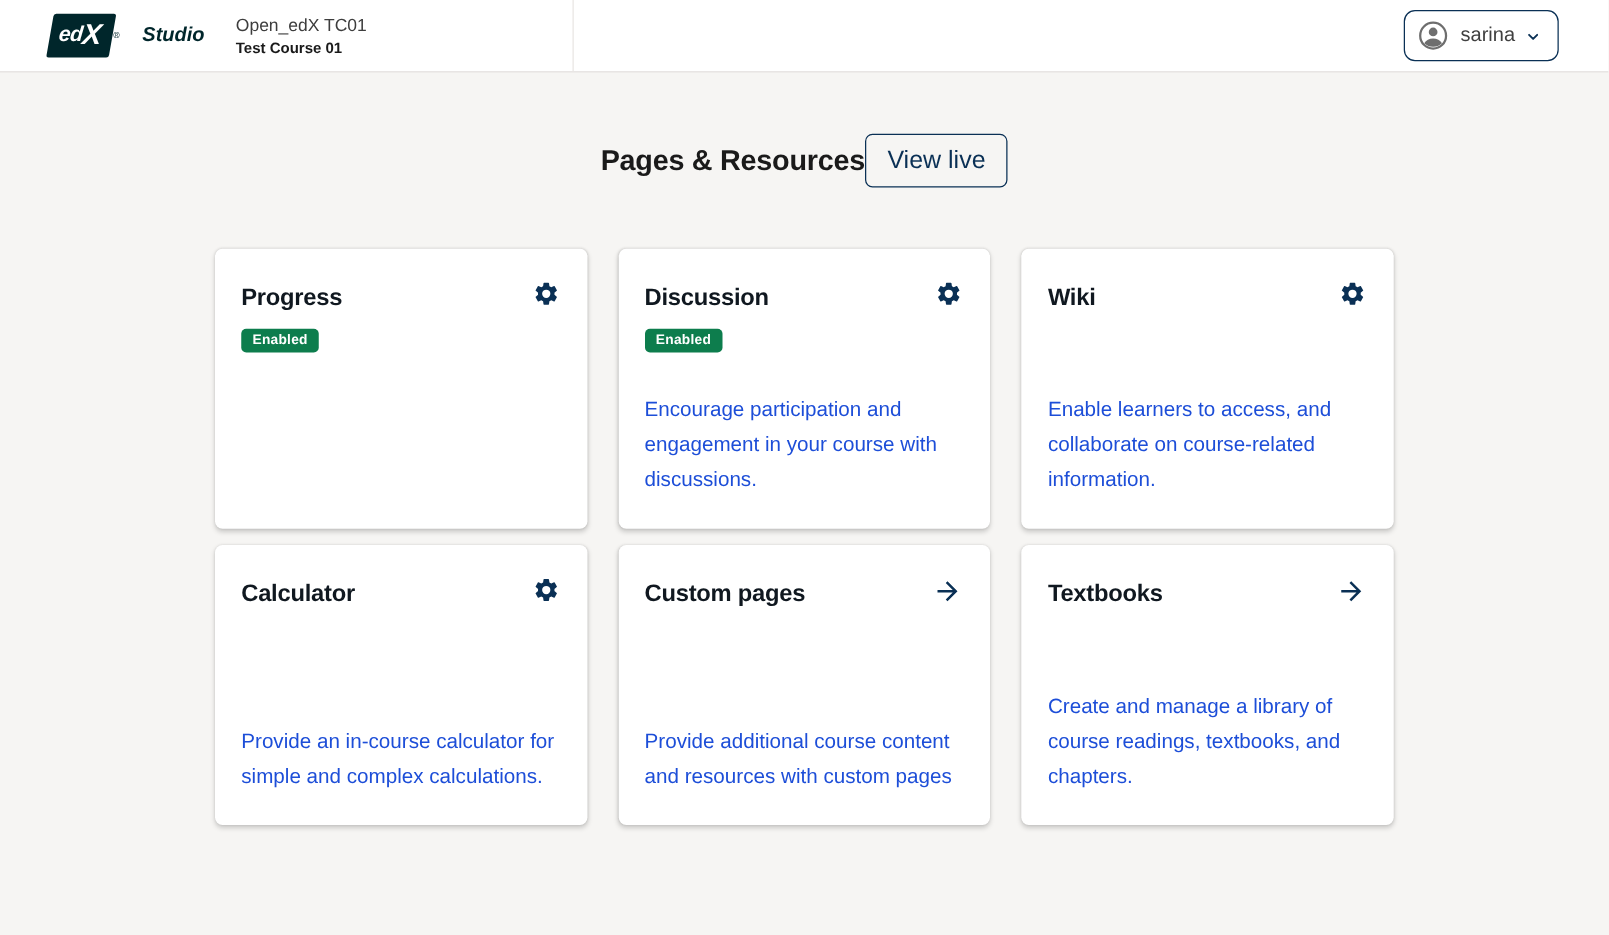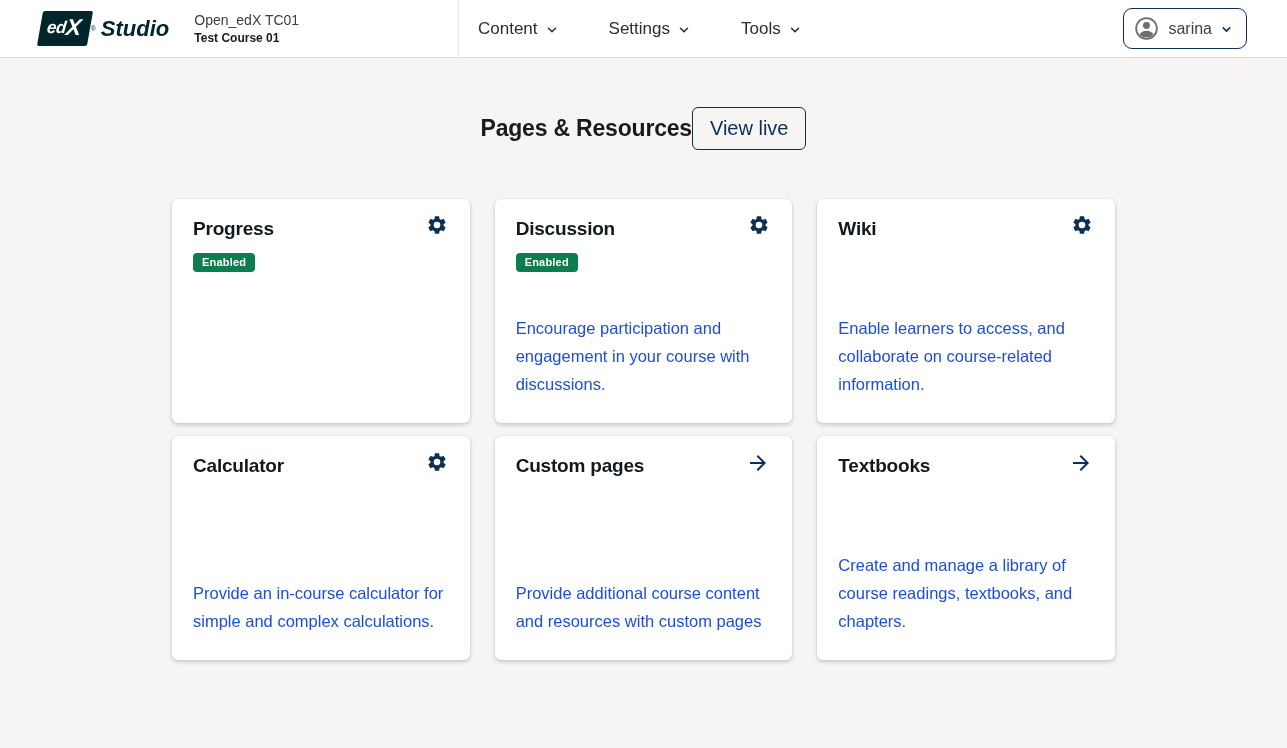--- a/index.html
+++ b/index.html
@@ -24,21 +24,21 @@
     background: #00262b; color: #ffffff; display: inline-block;
     padding: 3px 9px 5px 7px; transform: skewX(-10deg); border-radius: 2px;
   }
   .logo-box-inner {
     display: inline-block; transform: skewX(4deg); font-style: italic;
     font-weight: 800; font-size: 17px; letter-spacing: -0.5px;
   }
   .logo-box-inner .logo-x { font-size: 23px; vertical-align: -2px; }
   .logo-reg { font-size: 7px; color: #00262b; vertical-align: top; margin-left: 1px; }
   .logo-studio {
-    font-style: italic; font-weight: 700; font-size: 22px; color: #00262b; margin-left: 5px;
+    font-style: italic; font-weight: 700; font-size: 16px; color: #00262b; margin-left: 18px;
   }
   .course-info { margin-left: 25px; line-height: 1.3; }
   .course-org { font-size: 14px; color: #3d3d3d; font-weight: 400; }
   .course-title { font-size: 12px; color: #1a1a1a; font-weight: 700; margin-top: 2px; }
 
   .nav { display: flex; align-items: center; margin-left: 19px; gap: 50px; }
   .nav-item {
     display: flex; align-items: center; gap: 7px; cursor: pointer;
     font-size: 17px; font-weight: 500; color: #2d2d2d; background: none; border: none;
     font-family: inherit;
@@ -68,21 +68,21 @@
     cursor: pointer;
   }
 
   .cards-grid {
     display: grid; grid-template-columns: repeat(3, 1fr);
     column-gap: 25px; row-gap: 13px;
   }
   .card {
     background: #ffffff; border-radius: 6px; height: 224px;
     box-shadow: 0 2px 4px rgba(0,0,0,0.18), 0 0 2px rgba(0,0,0,0.10);
-    padding: 15px 22px 25px 21px;
+    padding: 25px 22px 25px 21px;
     display: flex; flex-direction: column; cursor: pointer;
   }
   .card-head { display: flex; justify-content: space-between; align-items: flex-start; }
   .card-title { font-size: 19px; font-weight: 700; color: #101820; letter-spacing: -0.2px; padding-top: 4px; }
   .icon-btn {
     background: none; border: none; color: #0a3055; cursor: pointer;
     padding: 0; line-height: 0;
   }
   .badge {
     margin-top: 13px; align-self: flex-start;
@@ -104,46 +104,20 @@
         <span class="logo-box"><span class="logo-box-inner"><span>ed</span><span class="logo-x">X</span></span></span>
         <span class="logo-reg">®</span>
         <span class="logo-studio">Studio</span>
       </a>
       <div class="course-info">
         <div class="course-org">Open_edX TC01</div>
         <div class="course-title">Test Course 01</div>
       </div>
     </div>
 
-    <nav class="nav">
-      <button class="nav-item">
-        <span>Content</span>
-        <span class="chev">
-          <svg width="14" height="14" viewBox="0 0 24 24" fill="none" stroke="currentColor" stroke-width="2.6" stroke-linecap="round" stroke-linejoin="round">
-              <path d="M6 9l6 6 6-6"></path>
-            </svg>
-        </span>
-      </button>
-      <button class="nav-item">
-        <span>Settings</span>
-        <span class="chev">
-          <svg width="14" height="14" viewBox="0 0 24 24" fill="none" stroke="currentColor" stroke-width="2.6" stroke-linecap="round" stroke-linejoin="round">
-              <path d="M6 9l6 6 6-6"></path>
-            </svg>
-        </span>
-      </button>
-      <button class="nav-item">
-        <span>Tools</span>
-        <span class="chev">
-          <svg width="14" height="14" viewBox="0 0 24 24" fill="none" stroke="currentColor" stroke-width="2.6" stroke-linecap="round" stroke-linejoin="round">
-              <path d="M6 9l6 6 6-6"></path>
-            </svg>
-        </span>
-      </button>
-    </nav>
 
     <div class="header-spacer"></div>
 
     <button class="user-btn">
       <span style="line-height:0;">
         <svg width="27" height="27" viewBox="0 0 24 24">
           <circle cx="12" cy="12" r="9.2" fill="none" stroke="#6e6e6e" stroke-width="1.6"></circle>
           <circle cx="12" cy="9.4" r="3.1" fill="#6e6e6e"></circle>
           <path d="M5.7 17.5c1.2-2.3 3.6-3.4 6.3-3.4s5.1 1.1 6.3 3.4a9.2 9.2 0 0 1-12.6 0z" fill="#6e6e6e"></path>
         </svg>

